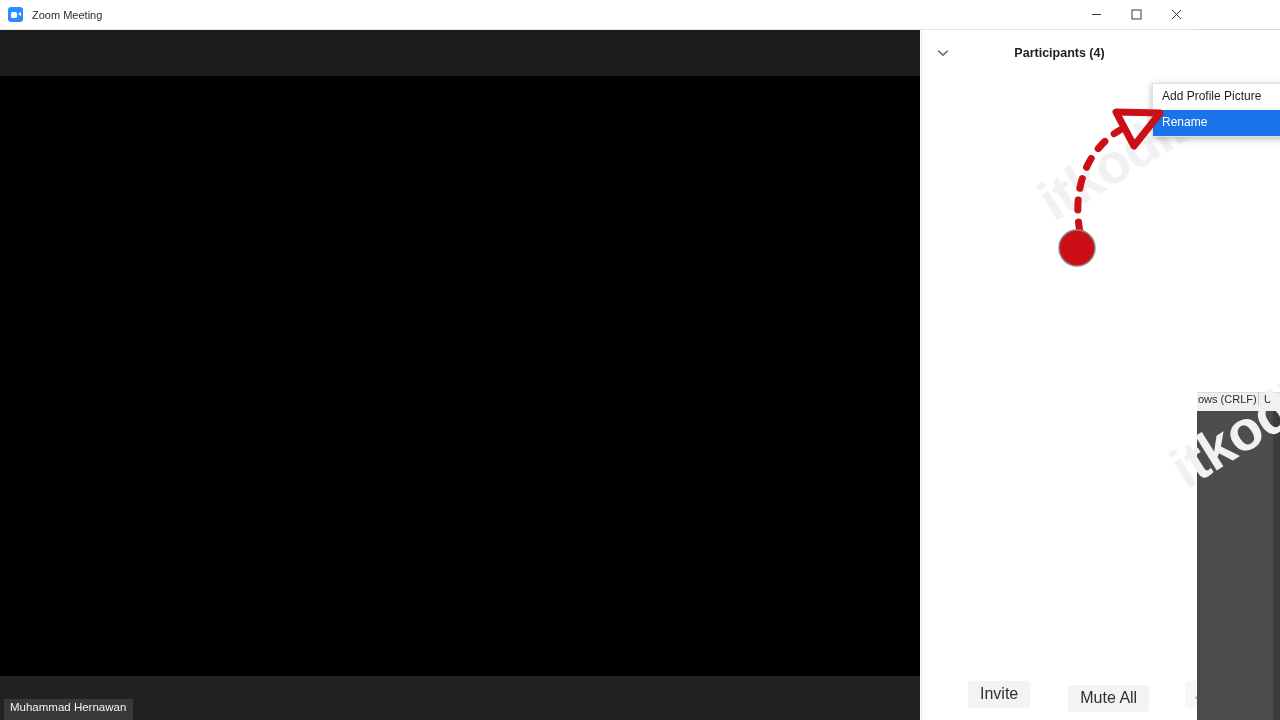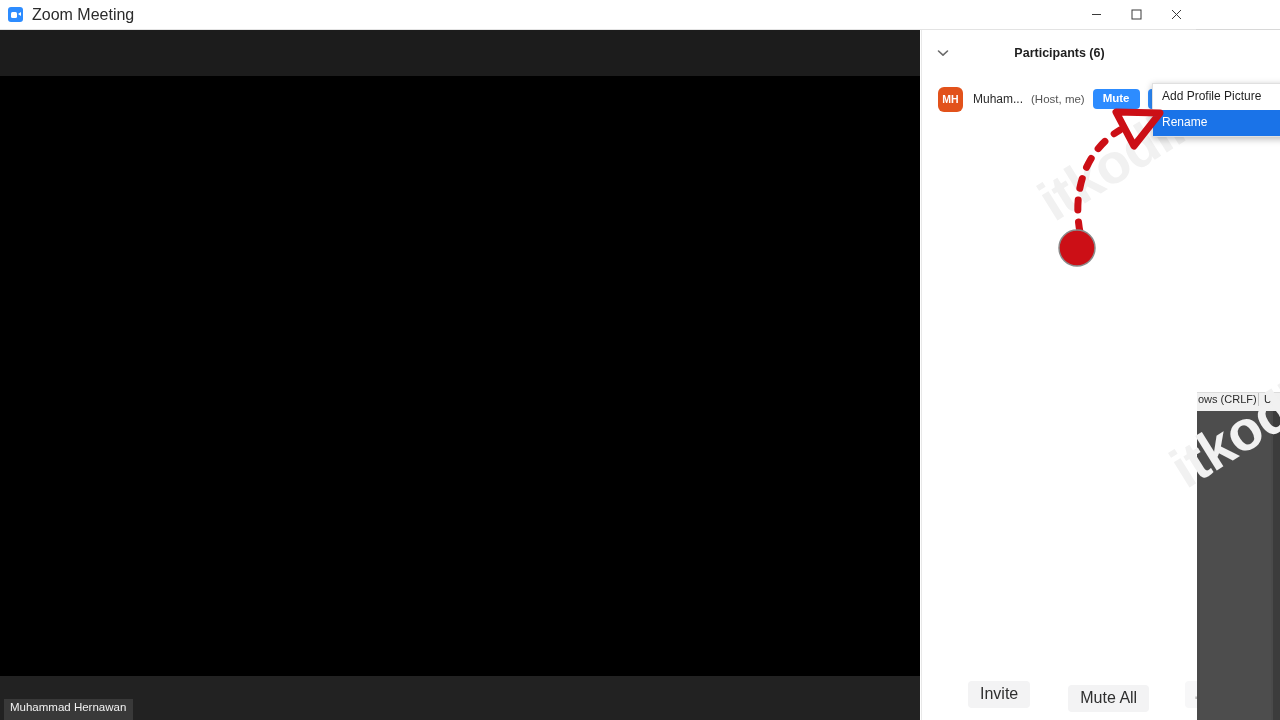--- a/index.html
+++ b/index.html
@@ -117,21 +117,21 @@
     content: "";
     position: absolute;
     left: 9.5px; top: 5px;
     width: 0; height: 0;
     border-top: 2.5px solid transparent;
     border-bottom: 2.5px solid transparent;
     border-right: 3.5px solid #ffffff;
   }
   .app-title {
     margin-left: 9px;
-    font-size: 16px;
+    font-size: 11px;
     color: #2b2b2b;
     white-space: nowrap;
   }
   .win-controls {
     position: absolute;
     right: 0; top: 0;
     height: 29px;
     display: flex;
   }
   .win-btn {
@@ -382,30 +382,23 @@
     <div class="nameplate">Muhammad Hernawan</div>
 
     <div class="participants-panel">
 
       <div class="panel-header">
         <div class="collapse-chevron">
           <svg width="12" height="8" viewBox="0 0 12 8">
             <polyline points="1.5,2 6,6.2 10.5,2" fill="none" stroke="#6a6a6a" stroke-width="1.6" stroke-linecap="round" stroke-linejoin="round"></polyline>
           </svg>
         </div>
-        <div class="panel-title">Participants (6)</div>
+        <div class="panel-title">Participants (4)</div>
       </div>
 
-      <div class="participant-row">
-        <div class="avatar">MH</div>
-        <div class="p-name">Muham...</div>
-        <div class="p-role">(Host, me)</div>
-        <div class="pill-btn">Mute</div>
-        <div class="pill-btn more">M</div>
-      </div>
 
       <div class="panel-footer">
         <div class="foot-btn invite">Invite</div>
         <div class="foot-btn muteall">Mute All</div>
         <div class="foot-btn more">...</div>
       </div>
     </div>
 
     <div class="wm wm-2">itkoding</div>
   </div>

